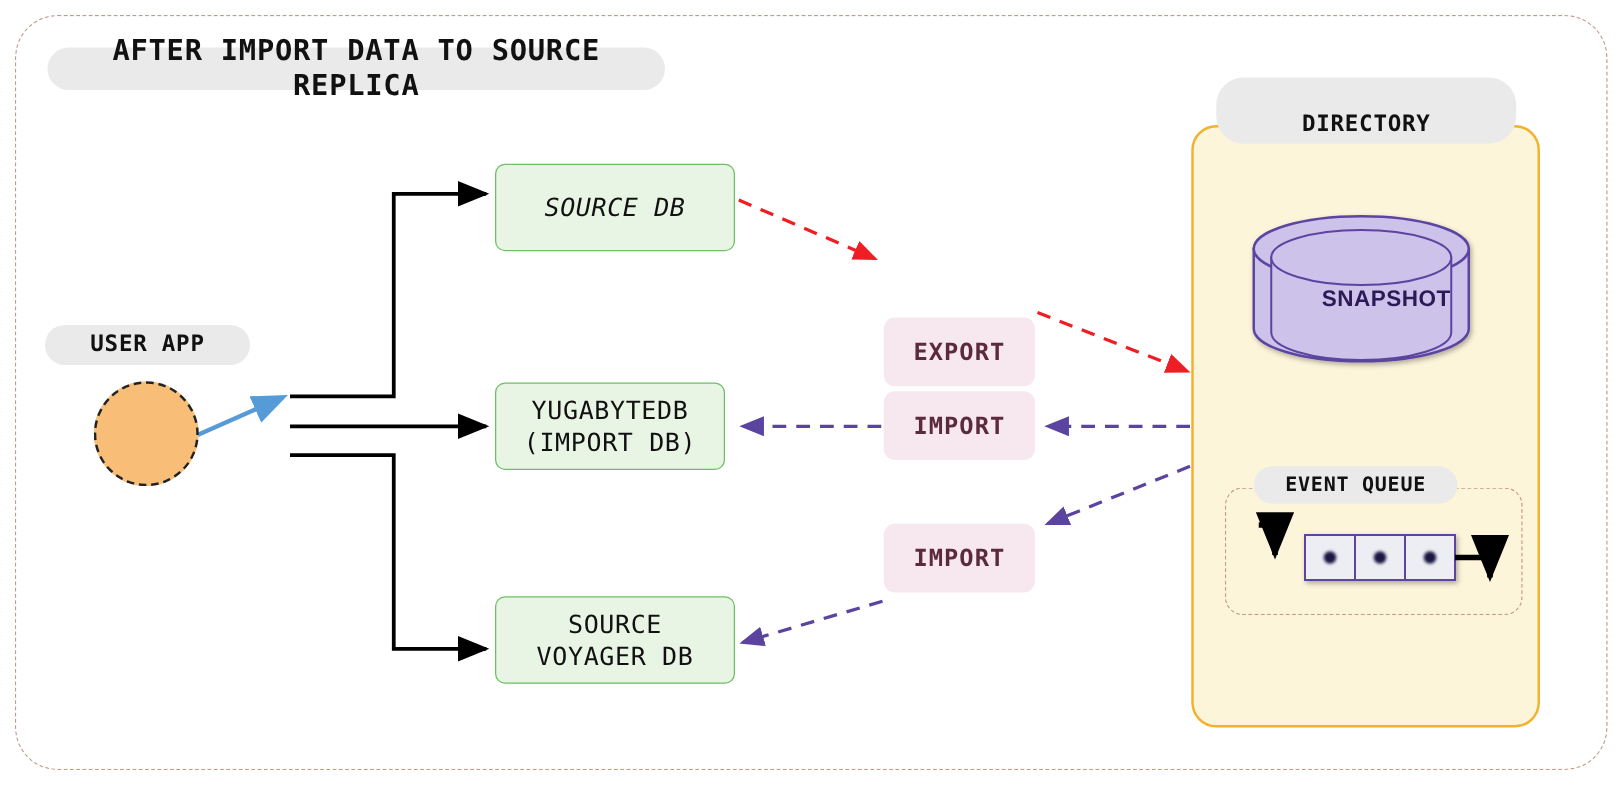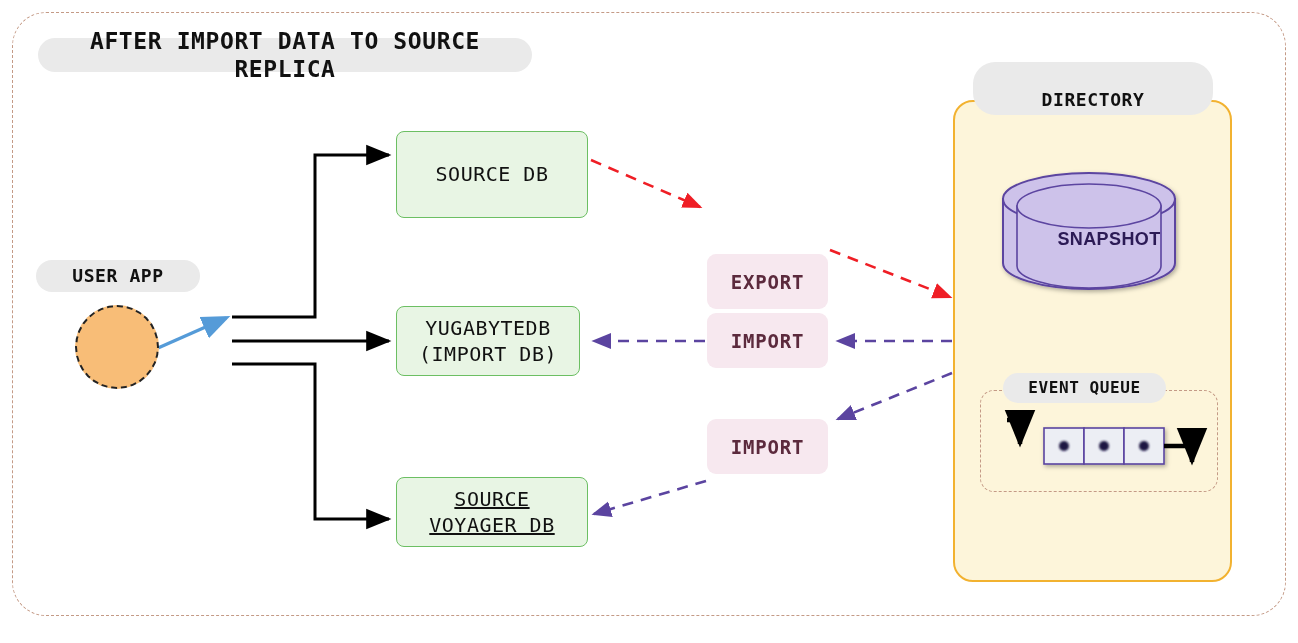--- a/index.html
+++ b/index.html
@@ -110,23 +110,23 @@
   
   .db-box {
     background: #e8f5e4;
     border: 1.5px solid #6cbf63;
     border-radius: 8px;
     color: #111111;
     font-size: 20px;
     line-height: 1.32;
     letter-spacing: 0.5px;
   }
-  #source-db   { left: 396px; top: 131px; width: 192px; height: 87px; }
+  #source-db   { left: 396px; top: 131px; width: 192px; height: 70px; font-style: italic; }
   #target-db   { left: 396px; top: 306px; width: 184px; height: 70px; }
-  #replica-db  { left: 396px; top: 477px; width: 192px; height: 70px; text-decoration: underline; }
+  #replica-db  { left: 396px; top: 477px; width: 192px; height: 70px; }
   
   .action-box {
     background: #f7e8ef;
     border-radius: 9px;
     color: #5c2a3d;
     font-size: 19px;
     font-weight: bold;
     letter-spacing: 0.8px;
   }
   #export-label  { left: 707px; top: 206px; width: 121px; height: 55px; margin-top: 48px; }

